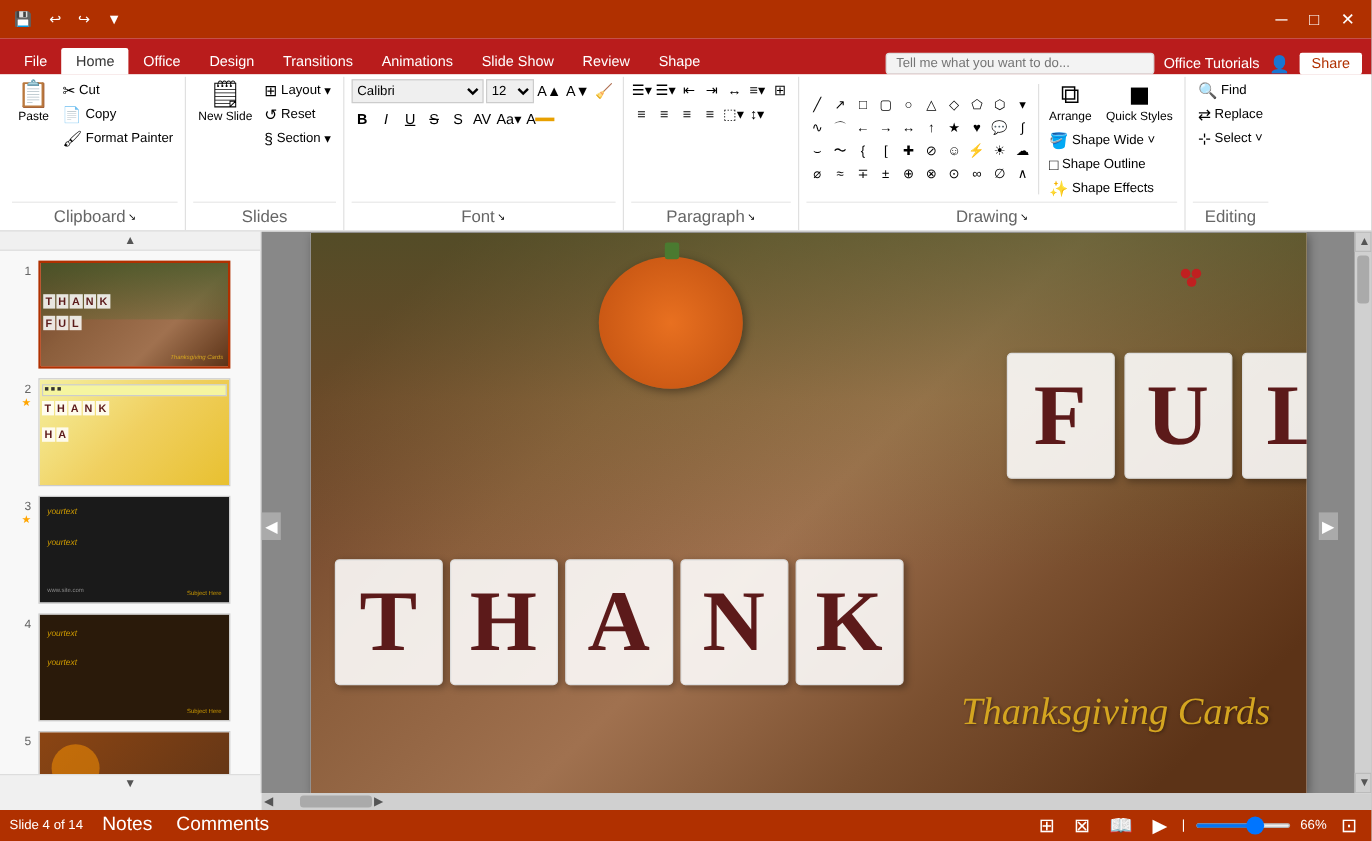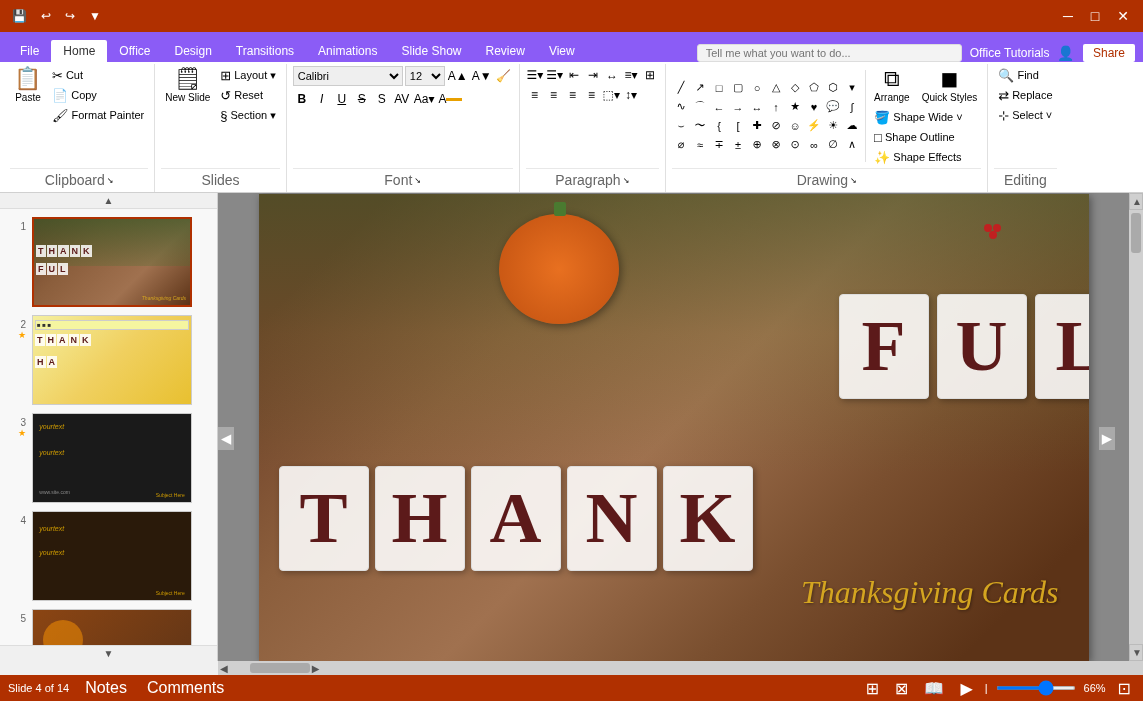--- a/index.html
+++ b/index.html
@@ -7,21 +7,21 @@
 
     
     .title-bar { background: #b03000; color: white; height: 32px; display: flex; align-items: center; justify-content: space-between; padding: 0 8px; flex-shrink: 0; }
     .title-bar-left { display: flex; align-items: center; gap: 6px; }
     .title-bar-center { flex: 1; text-align: center; font-size: 13px; }
     .title-bar-right { display: flex; align-items: center; gap: 6px; }
     .title-bar-btn { background: none; border: none; color: white; cursor: pointer; font-size: 14px; padding: 2px 6px; }
     .qat-btn { background: none; border: none; color: white; cursor: pointer; font-size: 12px; padding: 2px 4px; }
 
     
-    .ribbon-tabs { background: #8b5cf6; display: flex; align-items: flex-end; padding: 0 8px; flex-shrink: 0; height: 30px; }
+    .ribbon-tabs { background: #b91c1c; display: flex; align-items: flex-end; padding: 0 8px; flex-shrink: 0; height: 30px; }
     .ribbon-tab { color: white; padding: 4px 12px; cursor: pointer; font-size: 12px; border-radius: 2px 2px 0 0; }
     .ribbon-tab.active { background: white; color: #333; }
     .ribbon-right { margin-left: auto; display: flex; align-items: center; gap: 8px; }
     .office-tutorials { color: white; font-size: 12px; cursor: pointer; }
     .share-btn { background: white; color: #b03000; border: none; border-radius: 2px; padding: 2px 10px; cursor: pointer; font-size: 12px; }
 
     
     .ribbon { background: white; border-bottom: 1px solid #d0d0d0; display: flex; align-items: stretch; padding: 2px 4px 0 4px; flex-shrink: 0; min-height: 90px; }
     .ribbon-group { display: flex; flex-direction: column; align-items: center; padding: 2px 6px; border-right: 1px solid #e0e0e0; position: relative; }
     .ribbon-group:last-child { border-right: none; }
@@ -89,21 +89,21 @@
     .divider { width: 1px; background: #e0e0e0; margin: 4px 2px; align-self: stretch; }
 
     
     .scroll-arrow { background: none; border: none; cursor: pointer; color: #555; font-size: 10px; padding: 2px; }
 
     
     .group-footer { display: flex; width: 100%; justify-content: center; align-items: center; border-top: 1px solid #e8e8e8; margin-top: 2px; padding-top: 1px; }
     .group-expand { font-size: 8px; cursor: pointer; margin-left: 2px; }
 
     
-    .search-bar { background: #f3f3f3; border: 1px solid #ddd; border-radius: 3px; padding: 2px 8px; font-size: 11px; width: 265px; }
+    .search-bar { background: #f3f3f3; border: 1px solid #ddd; border-radius: 3px; padding: 2px 8px; font-size: 11px; width: 224px; }
   </style>
 </head>
 <body>
 
 <div class="title-bar">
   <div class="title-bar-left">
     <button class="qat-btn">💾</button>
     <button class="qat-btn">↩</button>
     <button class="qat-btn">↪</button>
     <button class="qat-btn">▼</button>
@@ -117,21 +117,21 @@
 
 <div class="ribbon-tabs">
   <div class="ribbon-tab">File</div>
   <div class="ribbon-tab active">Home</div>
   <div class="ribbon-tab">Office</div>
   <div class="ribbon-tab">Design</div>
   <div class="ribbon-tab">Transitions</div>
   <div class="ribbon-tab">Animations</div>
   <div class="ribbon-tab">Slide Show</div>
   <div class="ribbon-tab">Review</div>
-  <div class="ribbon-tab">View</div>
+  <div class="ribbon-tab">Shape</div>
   <div class="ribbon-right">
     <input type="text" class="search-bar" placeholder="Tell me what you want to do..." style="">
     <span class="office-tutorials">Office Tutorials</span>
     <span style="color:white;font-size:14px;">👤</span>
     <button class="share-btn">Share</button>
   </div>
 </div>
 
 <div class="ribbon">
 

